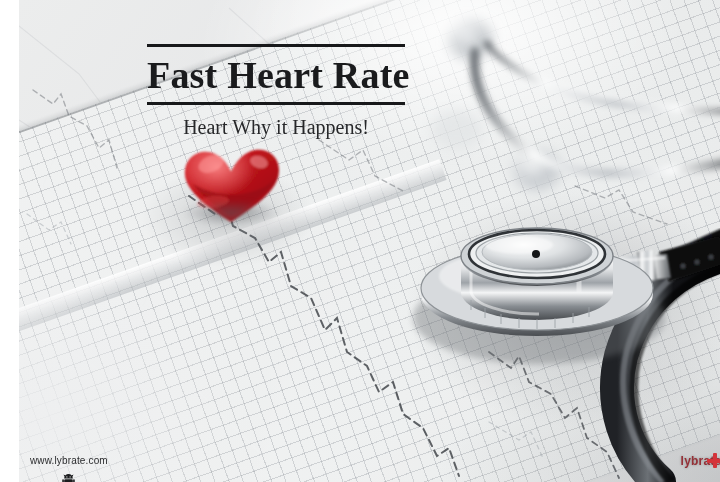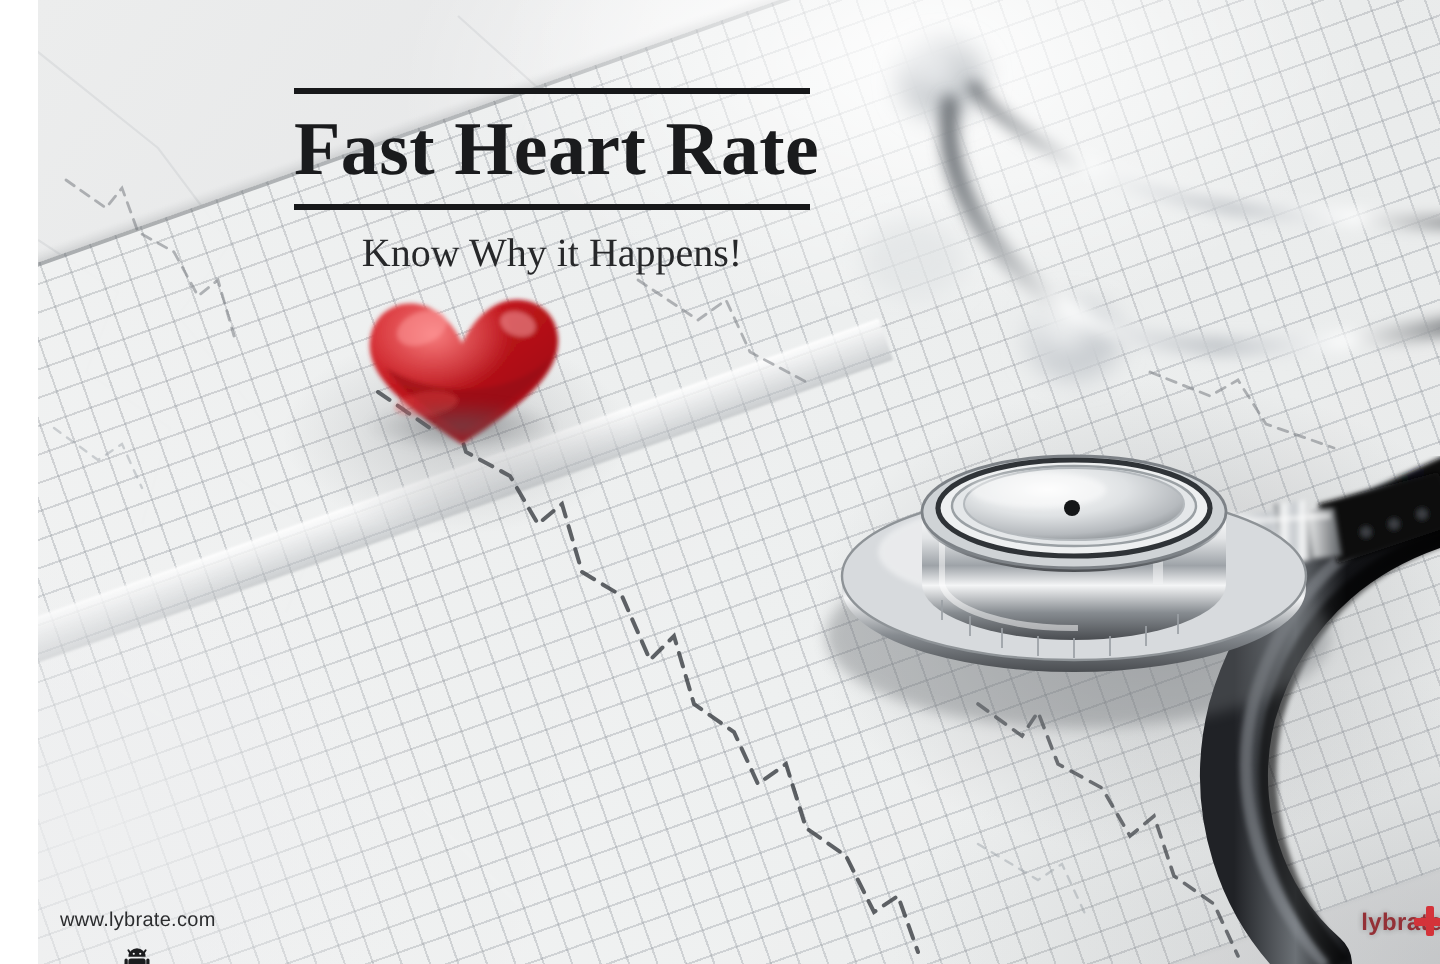--- a/index.html
+++ b/index.html
@@ -310,21 +310,21 @@
         <path d="M554 313 L554 323"></path>
           <path d="M570 307 L570 317"></path>
       </g>
     </g>
   </svg>
 
   <div class="title-block">
     <div class="rule top"></div>
     <div class="headline">Fast Heart Rate</div>
     <div class="rule bottom"></div>
-    <div class="subline">Know Why it Happens!</div>
+    <div class="subline">Heart Why it Happens!</div>
   </div>
 
   <div class="footer-left">
     <span class="footer-url">www.lybrate.com</span>
     <svg class="store-ico" width="13" height="14" viewBox="0 0 24 26">
       <g fill="#1b1c1e">
         <path d="M4 4 L6 7 M20 4 L18 7" stroke="#1b1c1e" stroke-width="1.8" stroke-linecap="round" fill="none"></path>
         <path d="M4 10 a8 8 0 0 1 16 0 Z"></path>
         <circle cx="9" cy="7.2" r="1" fill="#fff"></circle>
         <circle cx="15" cy="7.2" r="1" fill="#fff"></circle>

